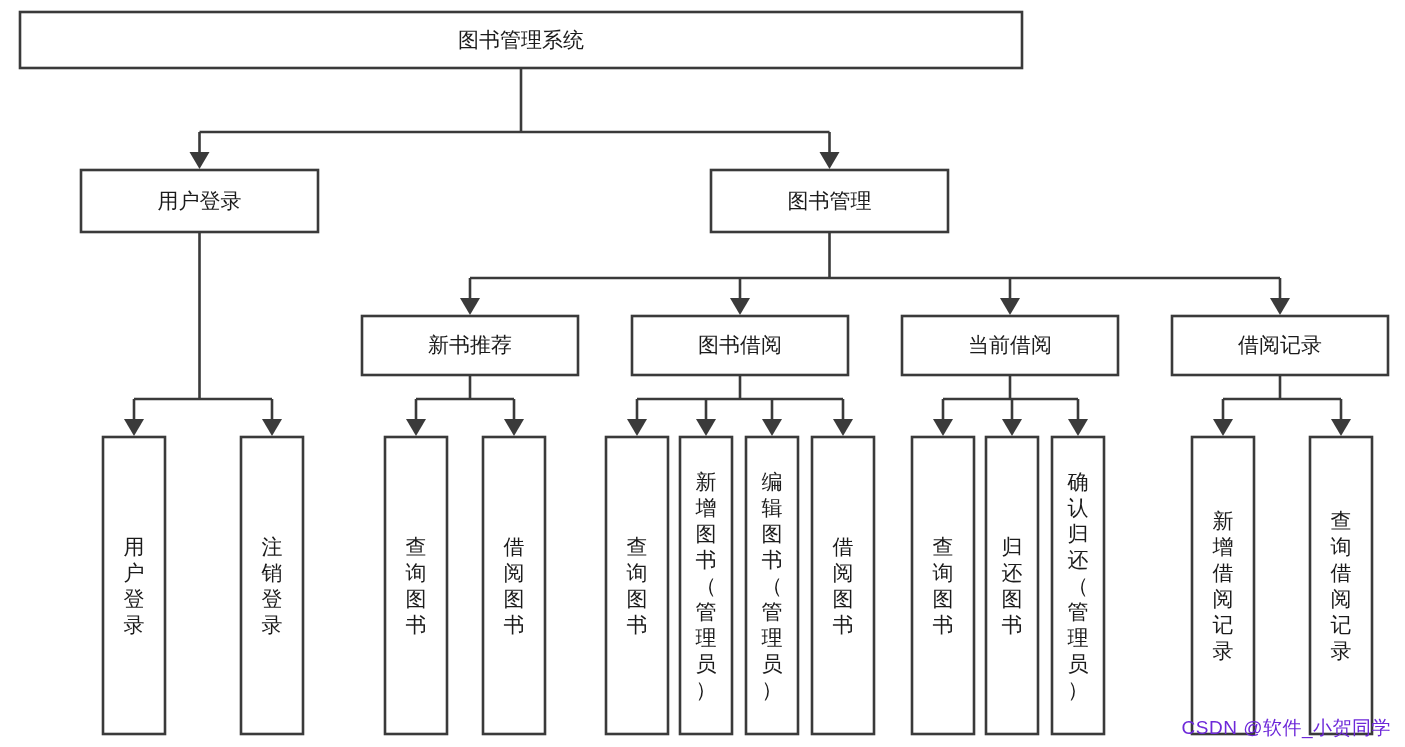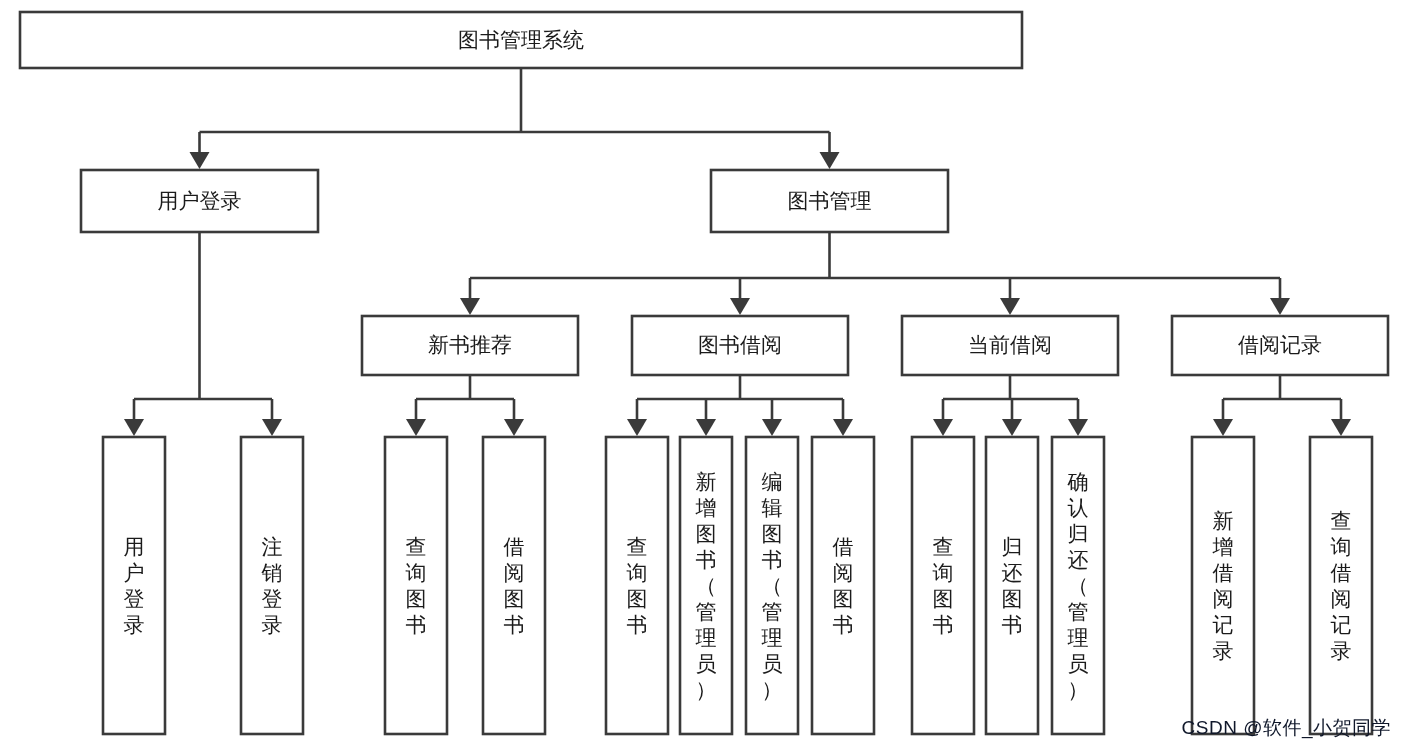--- a/index.html
+++ b/index.html
@@ -54,21 +54,21 @@
     font-size: 21px;
     fill: #1b1b1b;
     text-anchor: middle;
   }
   .watermark {
     position: absolute;
     right: 14px;
     bottom: 6px;
     font-family: "Liberation Sans", "DejaVu Sans", sans-serif;
     font-size: 19px;
-    color: #0f172a;
+    color: #6d28d9;
     white-space: nowrap;
     letter-spacing: 0.5px;
     pointer-events: none;
   }
 </style>
 </head>
 <body>
 
 <div id="diagram-root">
   <svg id="flow" viewBox="0 0 1405 747" xmlns="http://www.w3.org/2000/svg">

